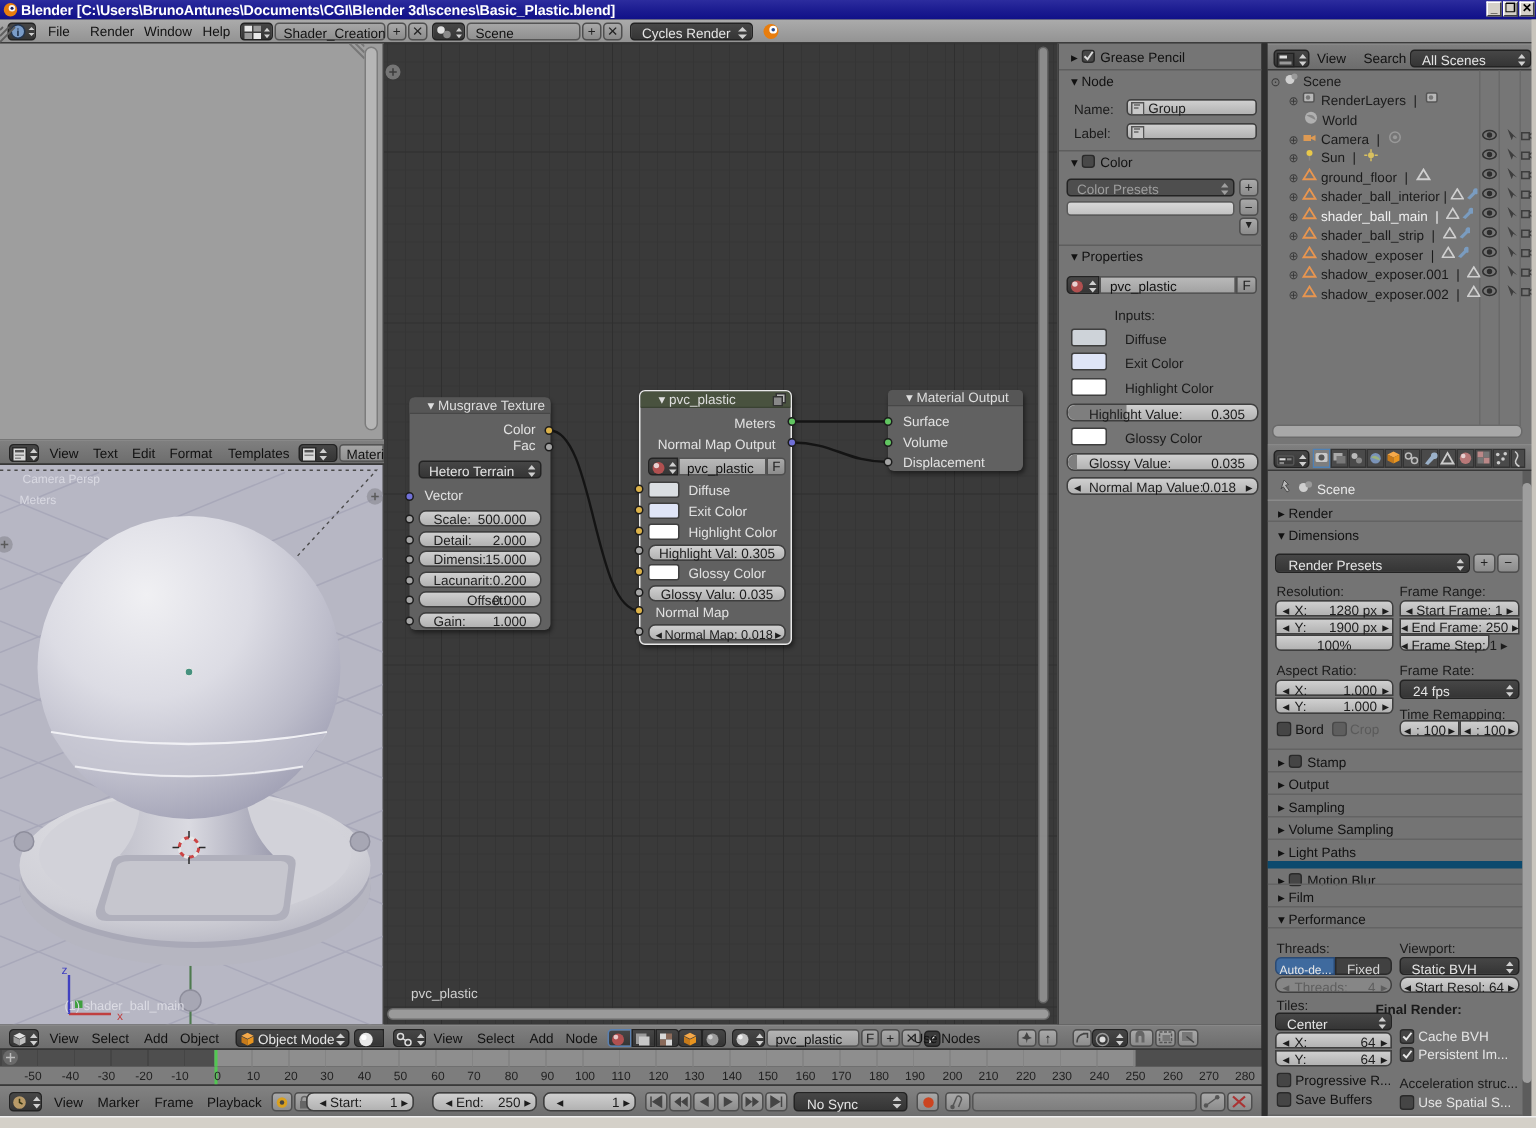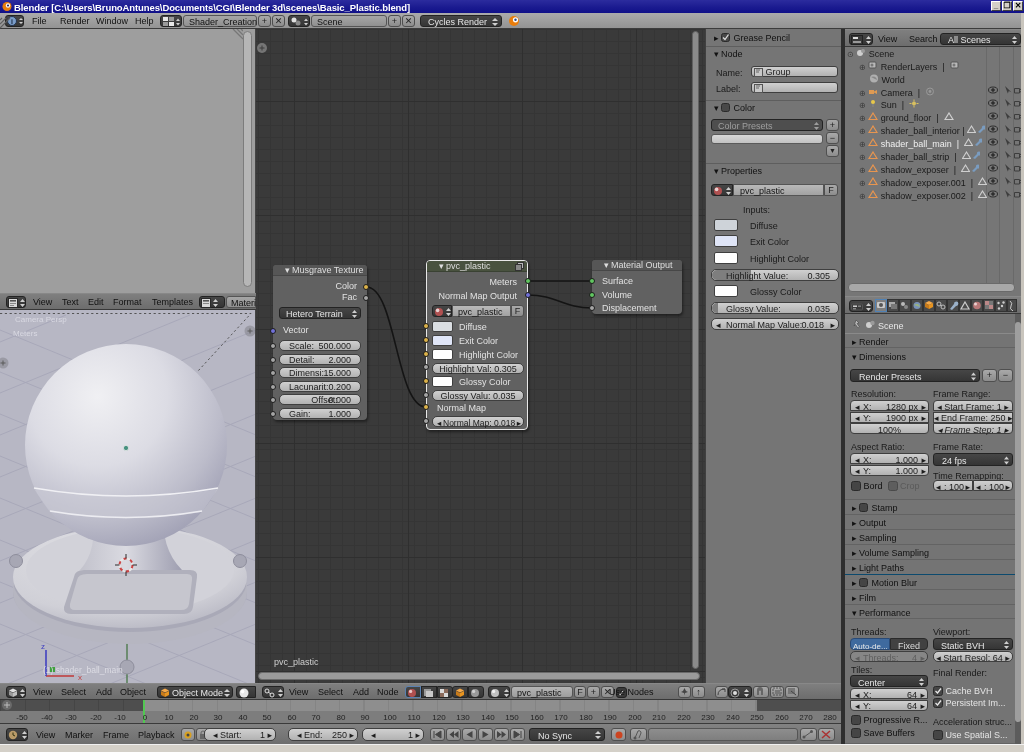--- a/index.html
+++ b/index.html
@@ -733,21 +733,21 @@
   <div class="sqbtn" style="left:137px;top:73px;width:15px;height:13px;">+</div>
   <div class="sqbtn" style="left:153px;top:73px;width:15px;height:13px;">−</div>
 
   <div style="position:absolute;left:6px;top:93px;color:#1a1a1a;">Resolution:</div>
   <div style="position:absolute;left:88px;top:93px;color:#1a1a1a;">Frame Range:</div>
   <div class="pill" style="left:5px;top:104px;width:79px;height:11px;padding:1.5px 0 0 4px;border-radius:4px 4px 0 0;">◂<span style="position:absolute;left:12px;">X:</span><span style="position:absolute;right:10px;">1280 px</span><span style="position:absolute;right:2px;">▸</span></div>
   <div class="pill" style="left:5px;top:115.5px;width:79px;height:11px;padding:1.5px 0 0 4px;border-radius:0;">◂<span style="position:absolute;left:12px;">Y:</span><span style="position:absolute;right:10px;">1900 px</span><span style="position:absolute;right:2px;">▸</span></div>
   <div class="pill" style="left:5px;top:127px;width:79px;height:11px;padding:1.5px 0 0 0;border-radius:0 0 4px 4px;text-align:center;">100%</div>
   <div class="pill" style="left:88px;top:104px;width:80px;height:11px;padding:1.5px 0 0 0;border-radius:4px 4px 0 0;text-align:center;white-space:nowrap;">◂ Start Frame: 1 ▸</div>
   <div class="pill" style="left:88px;top:115.5px;width:80px;height:11px;padding:1.5px 0 0 0;border-radius:0;text-align:center;white-space:nowrap;">◂ End Frame: 250 ▸</div>
-  <div class="pill" style="left:88px;top:127px;width:80px;height:11px;padding:1.5px 0 0 0;border-radius:0 0 4px 4px;text-align:center;white-space:nowrap;font-style:italic;">◂ Frame Step: 1 ▸</div>
+  <div class="pill" style="left:88px;top:127px;width:60px;height:11px;padding:1.5px 0 0 0;border-radius:0 0 4px 4px;text-align:center;white-space:nowrap;">◂ Frame Step: 1 ▸</div>
 
   <div style="position:absolute;left:6px;top:146px;color:#1a1a1a;">Aspect Ratio:</div>
   <div style="position:absolute;left:88px;top:146px;color:#1a1a1a;">Frame Rate:</div>
   <div class="pill" style="left:5px;top:157px;width:79px;height:11px;padding:1.5px 0 0 4px;border-radius:4px 4px 0 0;">◂<span style="position:absolute;left:12px;">X:</span><span style="position:absolute;right:10px;">1.000</span><span style="position:absolute;right:2px;">▸</span></div>
   <div class="pill" style="left:5px;top:168.5px;width:79px;height:11px;padding:1.5px 0 0 4px;border-radius:0 0 4px 4px;">◂<span style="position:absolute;left:12px;">Y:</span><span style="position:absolute;right:10px;">1.000</span><span style="position:absolute;right:2px;">▸</span></div>
   <div class="ddark" style="left:88px;top:157px;width:80px;height:13px;padding:2px 0 0 8px;">24 fps
     <svg width="5" height="11" style="position:absolute;right:3px;top:1px">
         <path d="M0 4.5 l2.5-3 2.5 3z" fill="#cfcfcf"></path>
         <path d="M0 6.5 l2.5 3 2.5-3z" fill="#cfcfcf"></path>
       </svg>
@@ -771,21 +771,21 @@
     </div>
   <div style="position:absolute;left:0;top:233px;width:170px;height:15px;border-top:1px solid #636363;">
       <span style="position:absolute;left:7px;top:3px;color:#111;">▸ Sampling</span>
     </div>
   <div style="position:absolute;left:0;top:248px;width:170px;height:15px;border-top:1px solid #636363;">
       <span style="position:absolute;left:7px;top:3px;color:#111;">▸ Volume Sampling</span>
     </div>
   <div style="position:absolute;left:0;top:263px;width:170px;height:15px;border-top:1px solid #636363;">
       <span style="position:absolute;left:7px;top:3px;color:#111;">▸ Light Paths</span>
     </div>
-  <div style="position:absolute;left:0;top:278px;width:170px;height:15px;border-top:1px solid #0c4a6e;">
+  <div style="position:absolute;left:0;top:278px;width:170px;height:15px;border-top:5px solid #0c4a6e;">
       <span style="position:absolute;left:7px;top:3px;color:#111;">▸ <svg width="10" height="9" style="vertical-align:-1px">
           <rect x="0.5" y="0.5" width="8" height="8" rx="2" fill="#454545" stroke="#2a2a2a"></rect>
         </svg> Motion Blur</span>
     </div>
   <div style="position:absolute;left:0;top:293px;width:170px;height:15px;border-top:1px solid #636363;">
       <span style="position:absolute;left:7px;top:3px;color:#111;">▸ Film</span>
     </div>
   <div style="position:absolute;left:0;top:308px;width:170px;height:15px;border-top:1px solid #636363;border-bottom:1px solid #636363;">
       <span style="position:absolute;left:7px;top:3px;color:#111;">▾ Performance</span>
     </div>
@@ -796,21 +796,21 @@
   <div style="position:absolute;left:45px;top:342px;width:38px;height:12px;background:#414141;border:1px solid #2a2a2a;border-radius:0 4px 4px 0;color:#d8d8d8;padding:2px 0 0 0;text-align:center;">Fixed</div>
   <div class="ddark" style="left:88px;top:342px;width:80px;height:12px;padding:2px 0 0 7px;">Static BVH
     <svg width="5" height="10" style="position:absolute;right:3px;top:1px">
         <path d="M0 4 l2.5-3 2.5 3z" fill="#cfcfcf"></path>
         <path d="M0 6 l2.5 3 2.5-3z" fill="#cfcfcf"></path>
       </svg>
   </div>
   <div class="pill" style="left:5px;top:355px;width:78px;height:11px;padding:1.5px 0 0 4px;background:#868686;color:#5e5e5e;">◂<span style="position:absolute;left:12px;">Threads:</span><span style="position:absolute;right:10px;">4</span><span style="position:absolute;right:2px;">▸</span></div>
   <div class="pill" style="left:88px;top:355px;width:80px;height:11px;padding:1.5px 0 0 0;text-align:center;white-space:nowrap;">◂ Start Resol: 64 ▸</div>
   <div style="position:absolute;left:6px;top:369px;color:#1a1a1a;">Tiles:</div>
-  <div style="position:absolute;left:88px;top:372px;color:#1a1a1a;">Final Render:</div>
+  <div style="position:absolute;left:72px;top:372px;color:#1a1a1a;font-weight:bold;">Final Render:</div>
   <div class="ddark" style="left:5px;top:379px;width:78px;height:12px;padding:2px 0 0 7px;">Center
     <svg width="5" height="10" style="position:absolute;right:3px;top:1px">
         <path d="M0 4 l2.5-3 2.5 3z" fill="#cfcfcf"></path>
         <path d="M0 6 l2.5 3 2.5-3z" fill="#cfcfcf"></path>
       </svg>
   </div>
   <div class="pill" style="left:5px;top:392px;width:78px;height:11px;padding:1.5px 0 0 4px;border-radius:4px 4px 0 0;">◂<span style="position:absolute;left:12px;">X:</span><span style="position:absolute;right:10px;">64</span><span style="position:absolute;right:2px;">▸</span></div>
   <div class="pill" style="left:5px;top:403.5px;width:78px;height:11px;padding:1.5px 0 0 4px;border-radius:0 0 4px 4px;">◂<span style="position:absolute;left:12px;">Y:</span><span style="position:absolute;right:10px;">64</span><span style="position:absolute;right:2px;">▸</span></div>
   <div style="position:absolute;left:88px;top:390px;color:#e4e4e4;"><svg width="10" height="10" style="vertical-align:-2px">
         <rect x="0.5" y="0.5" width="9" height="9" rx="2" fill="#454545" stroke="#2a2a2a"></rect>

